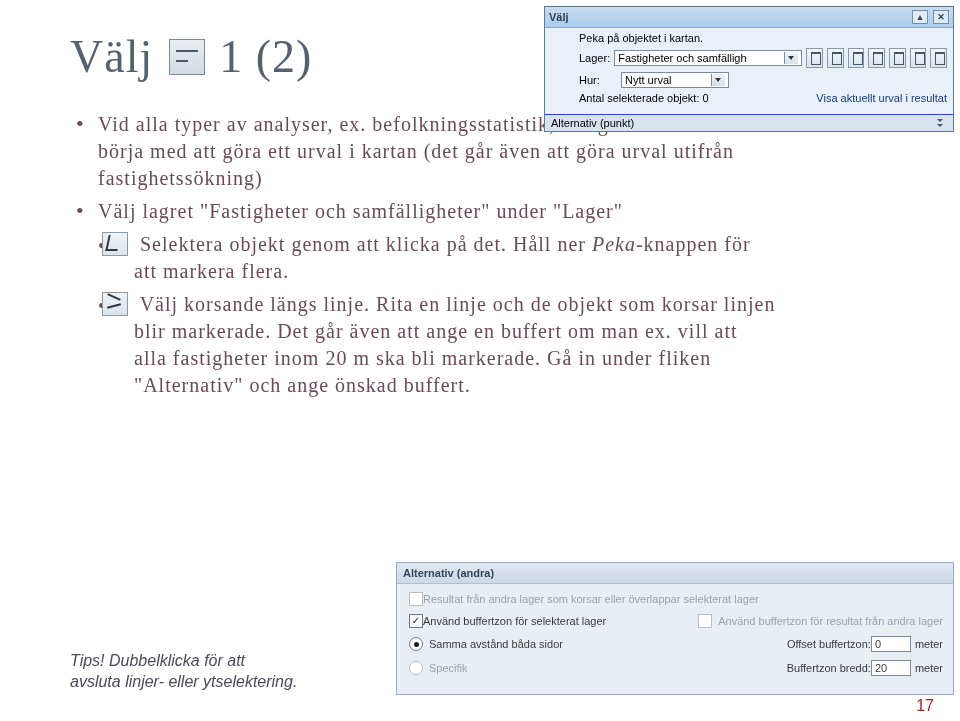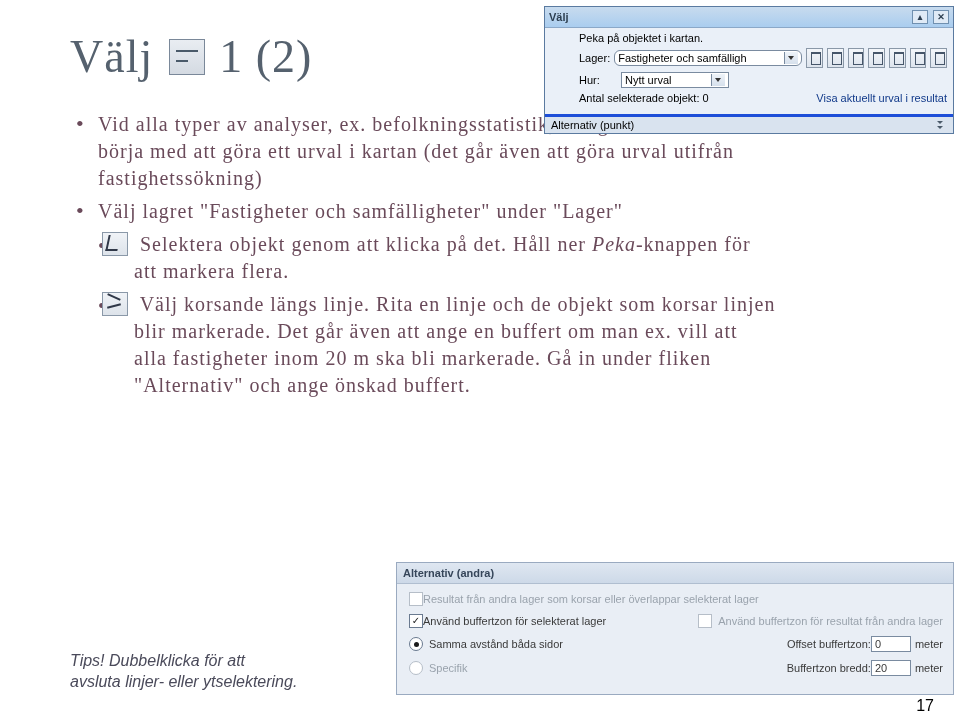--- a/index.html
+++ b/index.html
@@ -173,21 +173,21 @@
   .tb-combo {
     flex: 0 0 auto;
     border: 1px solid #7a8ba0;
     background: #fff;
     height: 16px;
     display: flex;
     align-items: center;
     padding: 0 3px;
     box-sizing: border-box;
   }
-  .tb-combo.lager { width: 188px; border-radius: 6px; }
+  .tb-combo.lager { width: 188px; }
   .tb-combo.hur   { width: 108px; }
   .tb-combo .arrow {
     margin-left: auto;
     width: 13px; height: 12px;
     border-left: 1px solid #7a8ba0;
     background: linear-gradient(#eef3f9,#d6e0ec);
     position: relative;
   }
   .tb-combo .arrow::after {
     content: '';
@@ -207,21 +207,21 @@
   .tb-iconbtn::before {
     content:'';
     position:absolute;
     left:4px; top:3px;
     width:8px;height:10px;
     border:1px solid #46566a;
     border-top-width:2px;
   }
   .tb-link { color: #123a8a; text-decoration: none; }
   .tb-footer {
-    border-top: 3px solid #1d4ed8;
+    border-top: 1px solid #1d4ed8;
     background: #d9e3ef;
     padding: 2px 6px;
     display: flex;
     align-items: center;
     justify-content: space-between;
   }
   .tb-footer .chev {
     width:12px;height:12px;
     position: relative;
   }
@@ -287,21 +287,21 @@
     width:40px;height:16px;border:1px solid #7a8ba0;background:#fff;
     padding:0 3px; box-sizing:border-box; display:flex;align-items:center;
   }
   .unit { margin-left:4px; }
 
   .pagenum {
     position: absolute;
     right: 26px; bottom: 6px;
     font-family: Arial, sans-serif;
     font-size: 16px;
-    color: #000000;
+    color: #b91c1c;
   }
 </style>
 </head>
 <body>
 
 <div class="slide">
 
   <div class="title-row">
     <span class="word">Välj</span>
     <span class="title-icon"></span>

